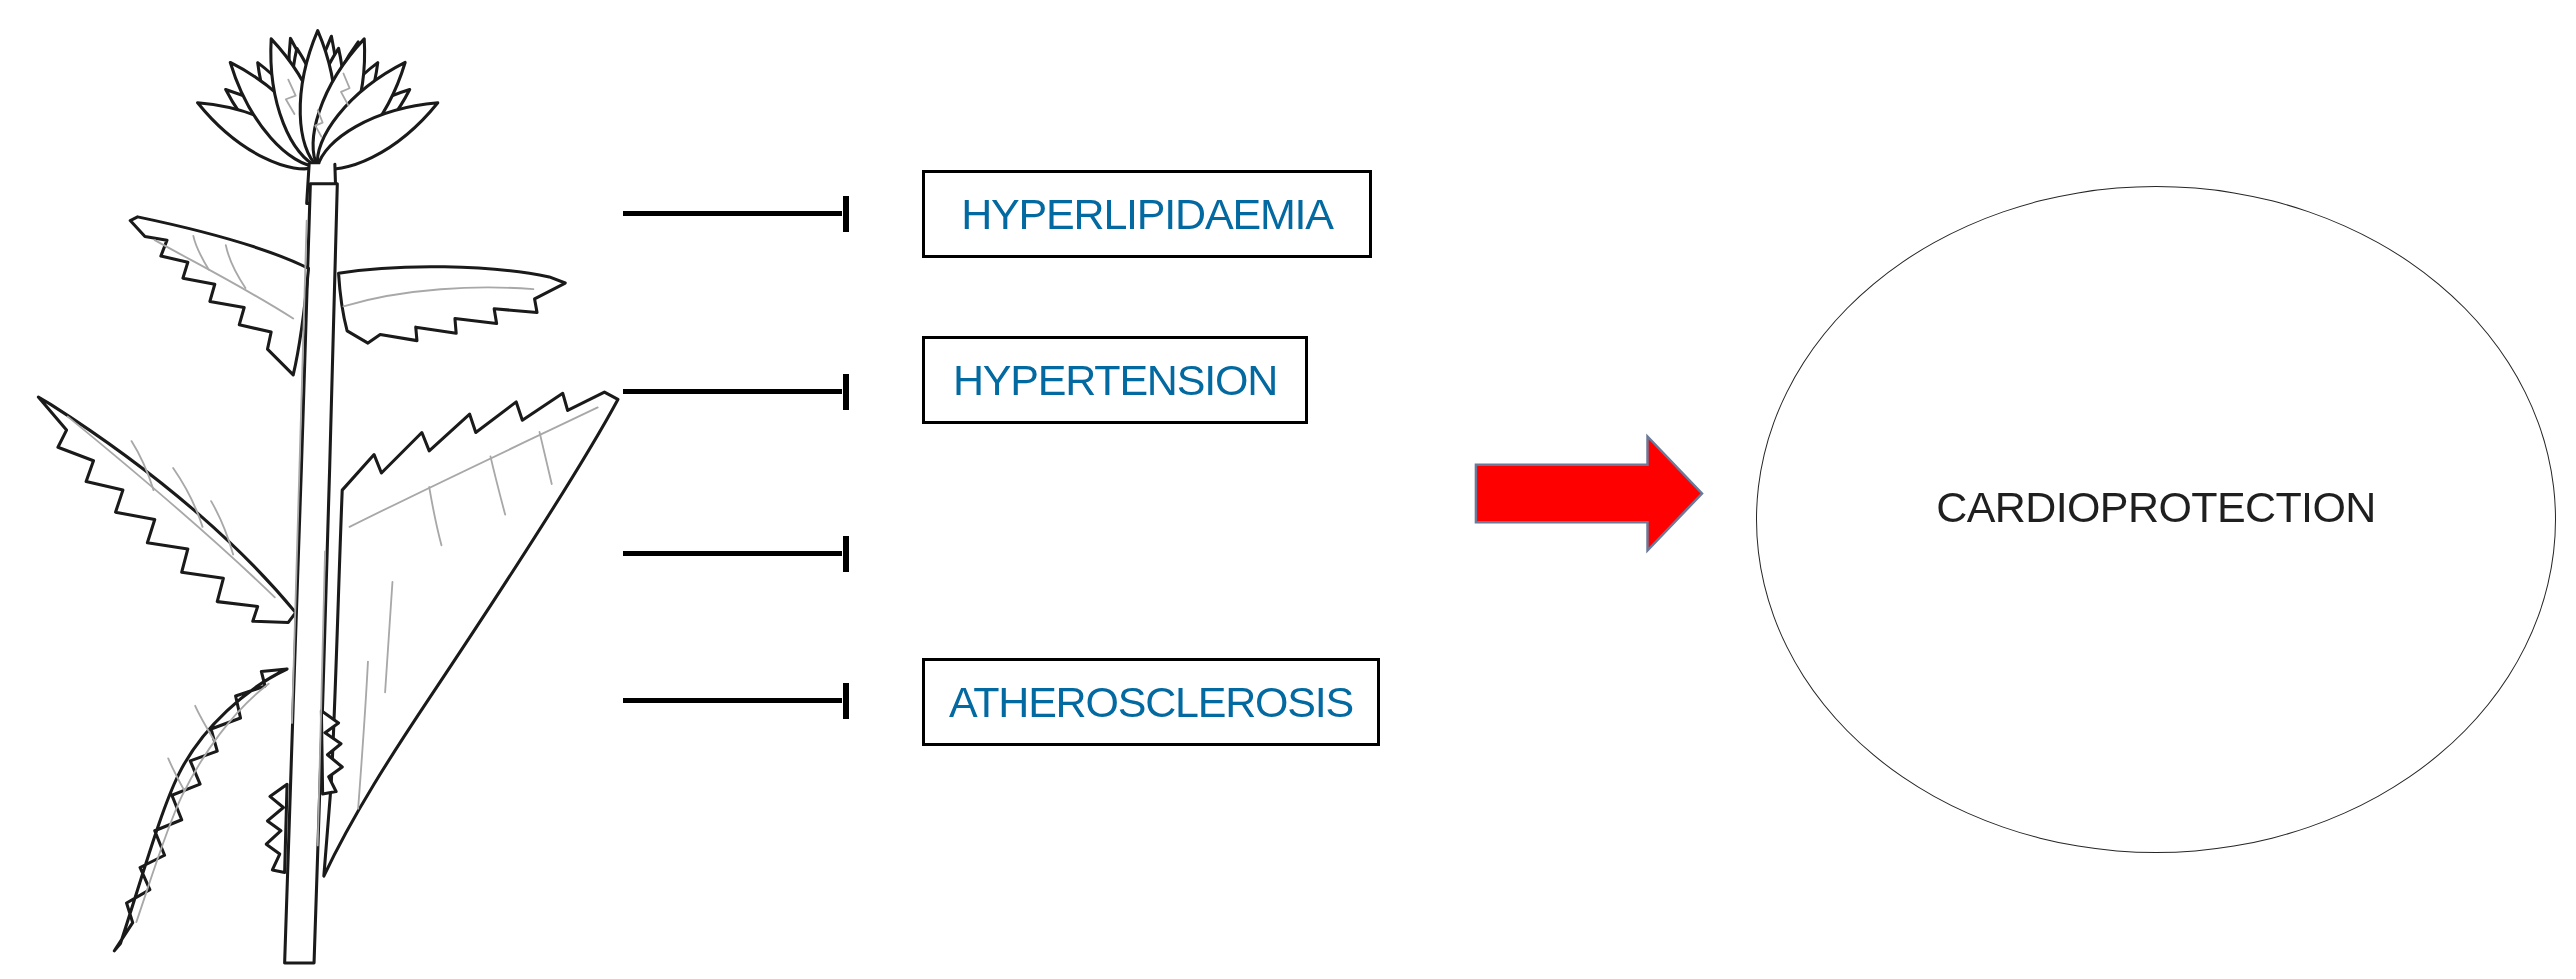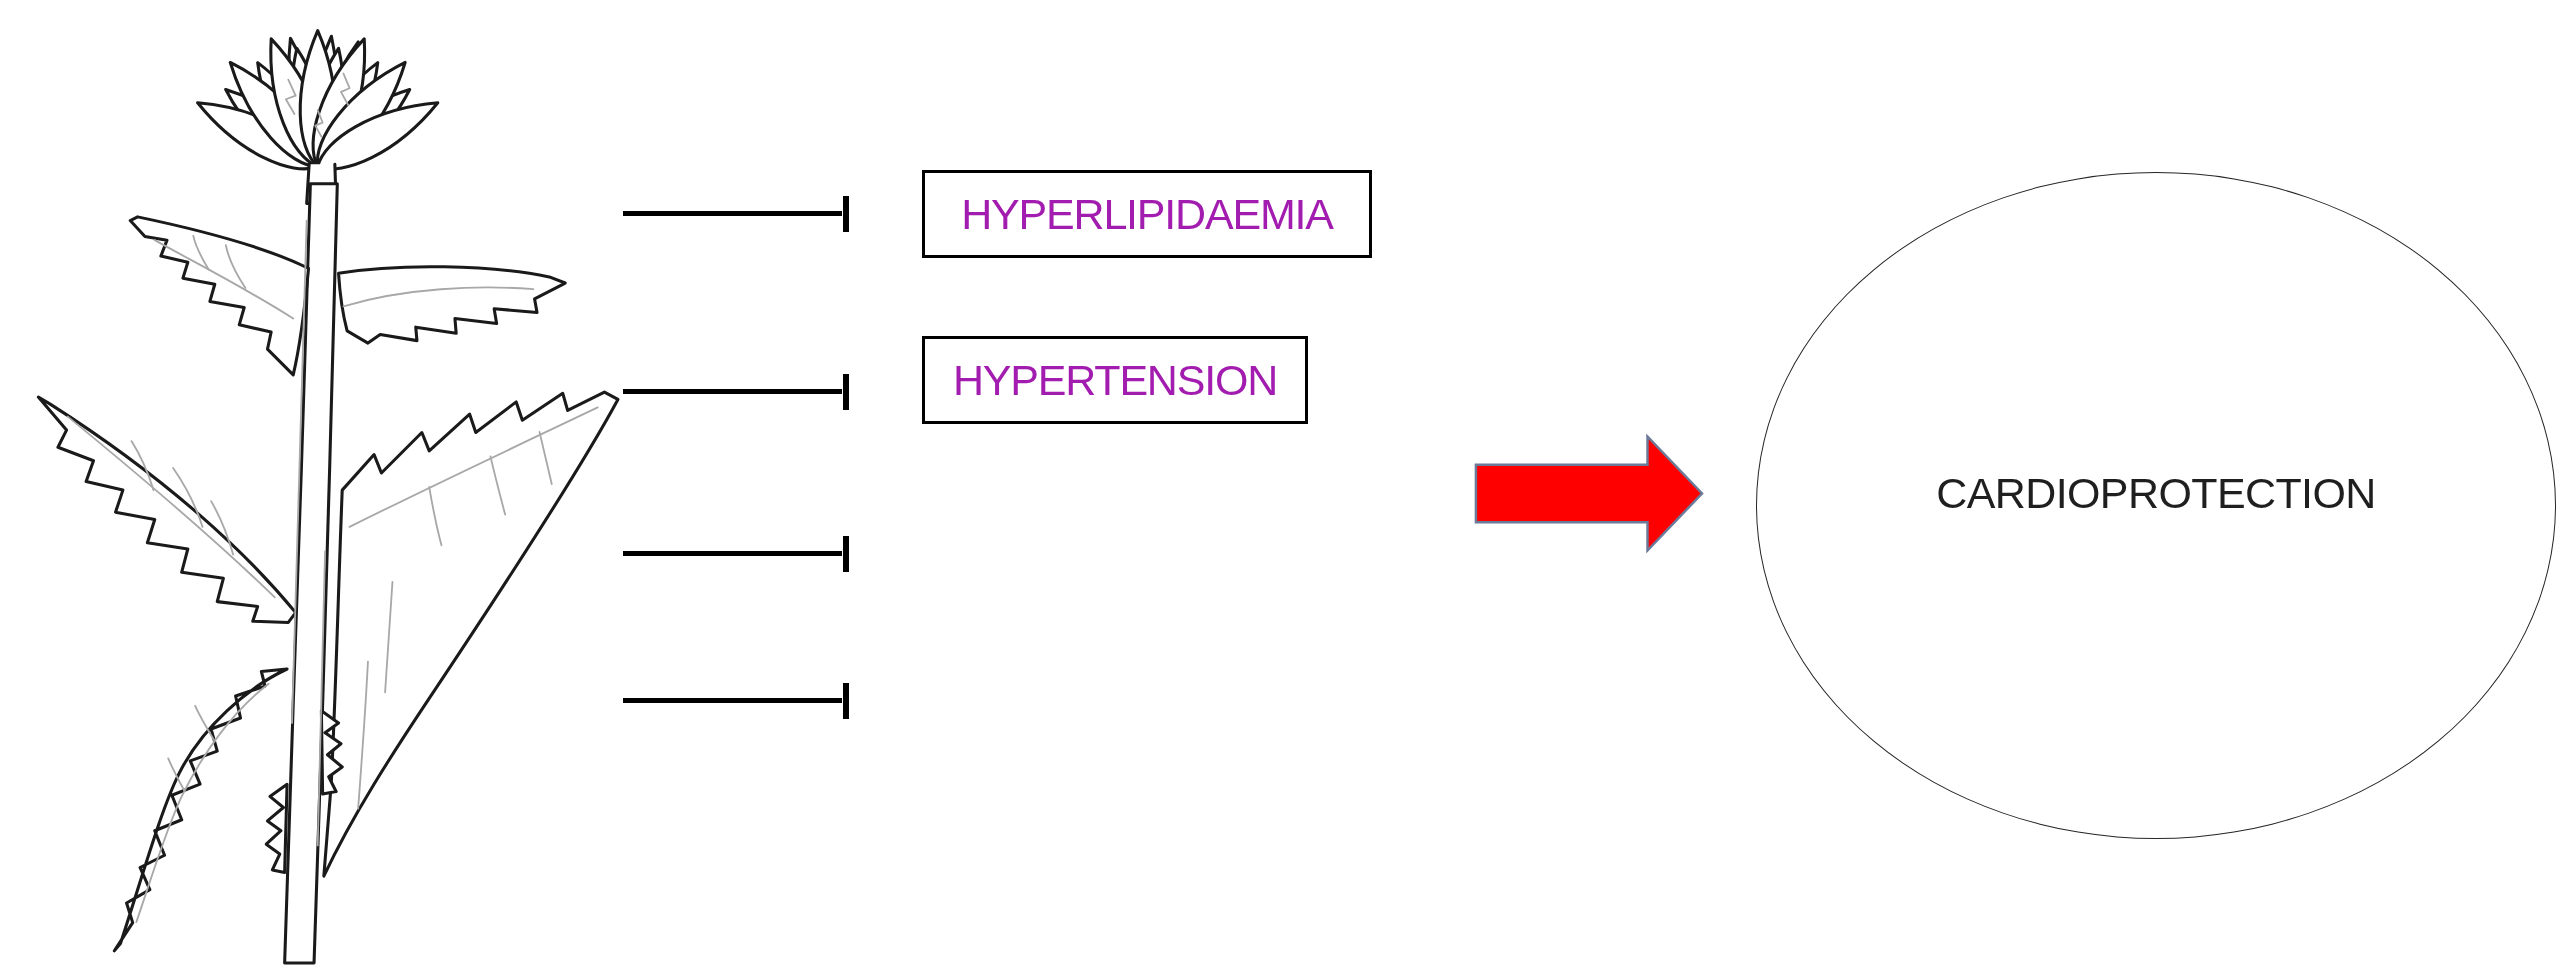--- a/index.html
+++ b/index.html
@@ -24,33 +24,33 @@
   .c1{top:196px}.c2{top:374px}.c3{top:536px}.c4{top:683px}
 
   
   .factor-box{
     position:absolute;left:922px;height:88px;
     border:3.1px solid #000;background:#fff;
     display:flex;align-items:center;justify-content:center;
     box-sizing:border-box;
   }
   .factor-box span{
-    font-size:43px;letter-spacing:-1.2px;color:#a21caf;white-space:nowrap;
+    font-size:43px;letter-spacing:-1.2px;color:#0369a1;white-space:nowrap;
   }
   .b1{top:170px;width:450px}
   .b2{top:336px;width:386px}
   .b3{top:511px;width:476px}
   .b4{top:658px;width:458px}
 
   
   .arrow-svg{position:absolute;left:1471px;top:429px;}
 
   
   .outcome-ellipse{
-    position:absolute;left:1756px;top:172px;width:800px;height:667px;
+    position:absolute;left:1756px;top:186px;width:800px;height:667px;
     border:1.8px solid #262626;border-radius:50%;
     background:#fff;box-sizing:border-box;
     display:flex;align-items:center;justify-content:center;
   }
   .outcome-ellipse span{
     font-size:43px;letter-spacing:-0.6px;color:#1f1f1f;white-space:nowrap;
     margin-top:-24.5px;
   }
 </style>
 </head>
@@ -156,20 +156,23 @@
     <div class="shaft"></div>
     <div class="tcap"></div>
   </div>
 
   <div class="factor-box b1">
     <span>HYPERLIPIDAEMIA</span>
   </div>
   <div class="factor-box b2">
     <span>HYPERTENSION</span>
   </div>
+  <div class="factor-box b4">
+    <span>ATHEROSCLEROSIS</span>
+  </div>
 
   <svg class="arrow-svg" width="239" height="129" viewBox="0 0 390 210">
     <polygon points="8,58 288,58 288,12 377,105 288,198 288,152 8,152" stroke="#6b7a99" stroke-width="4" fill="#ff0000"></polygon>
   </svg>
 
   <div class="outcome-ellipse">
     <span>CARDIOPROTECTION</span>
   </div>
 
 </div>

